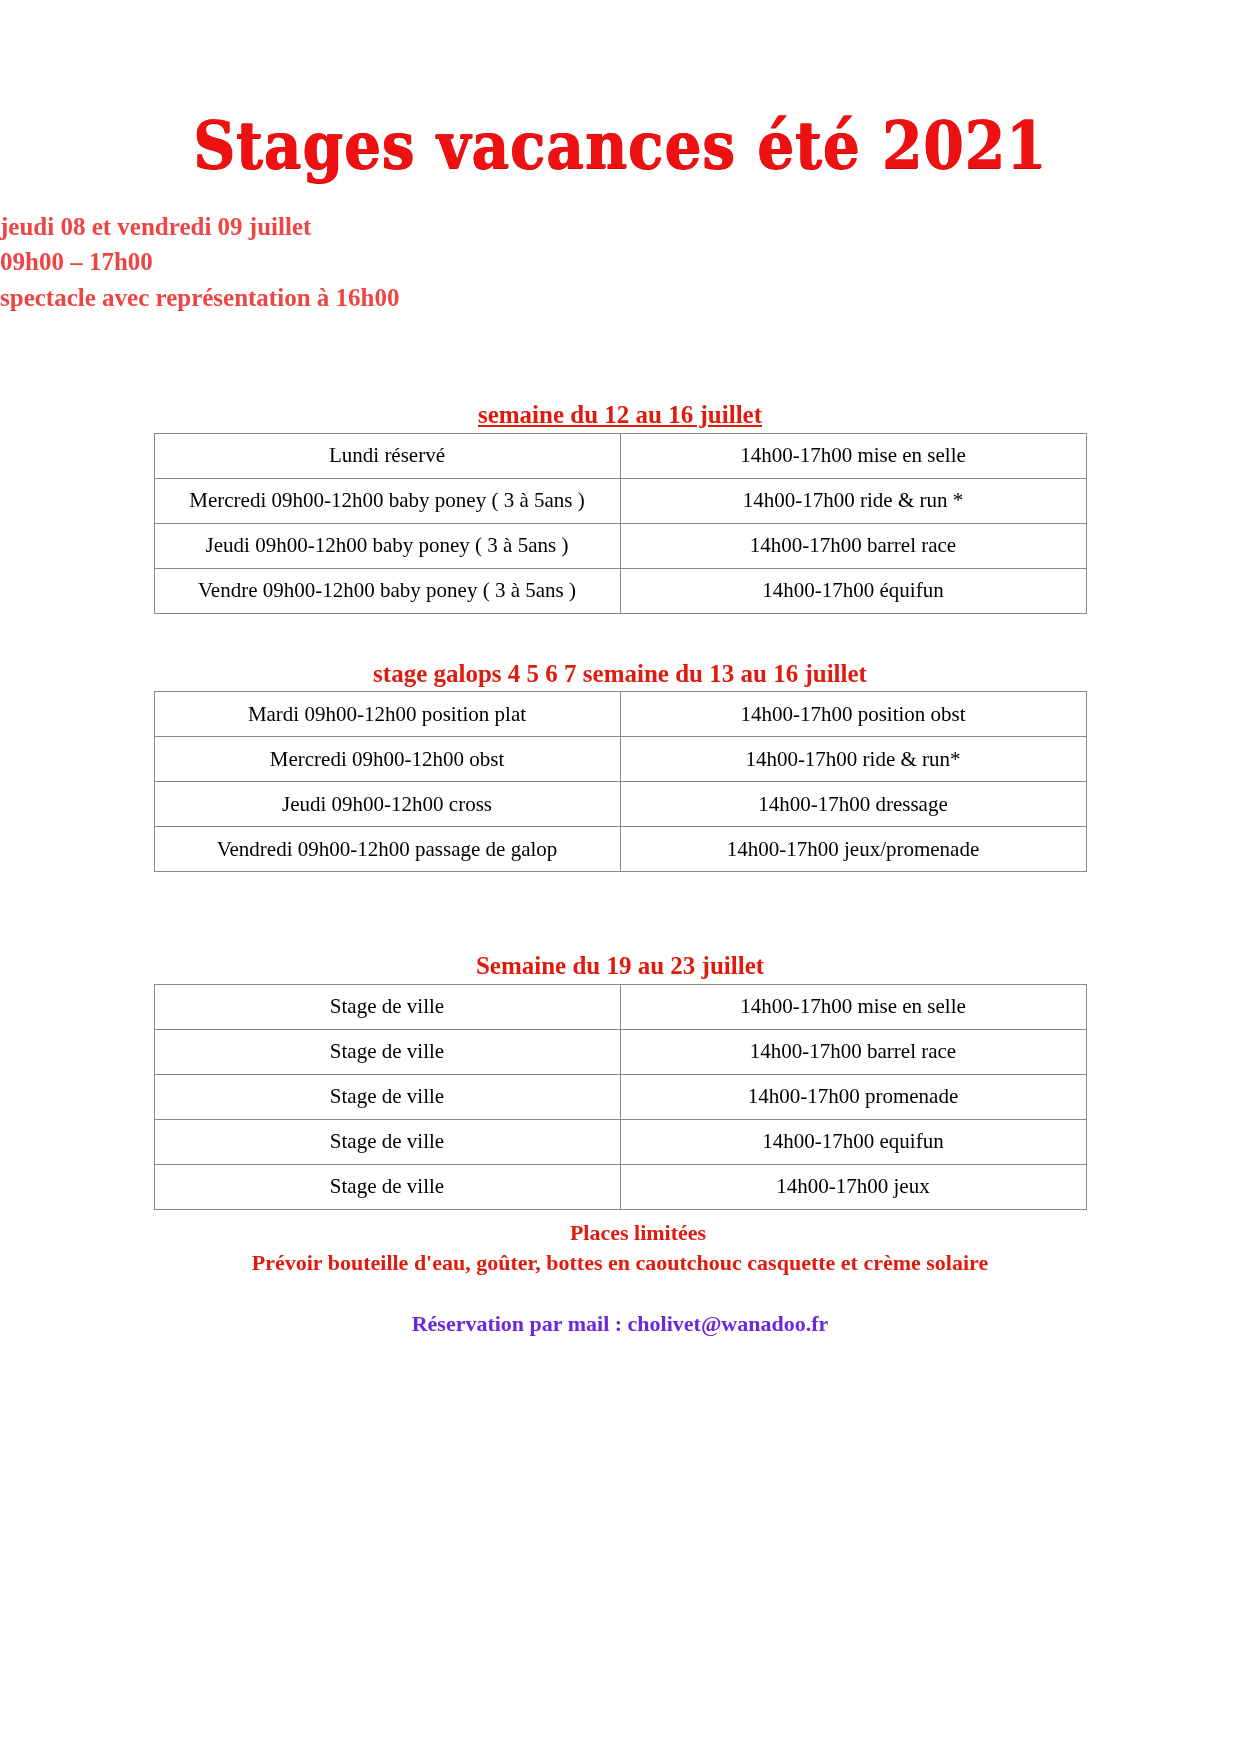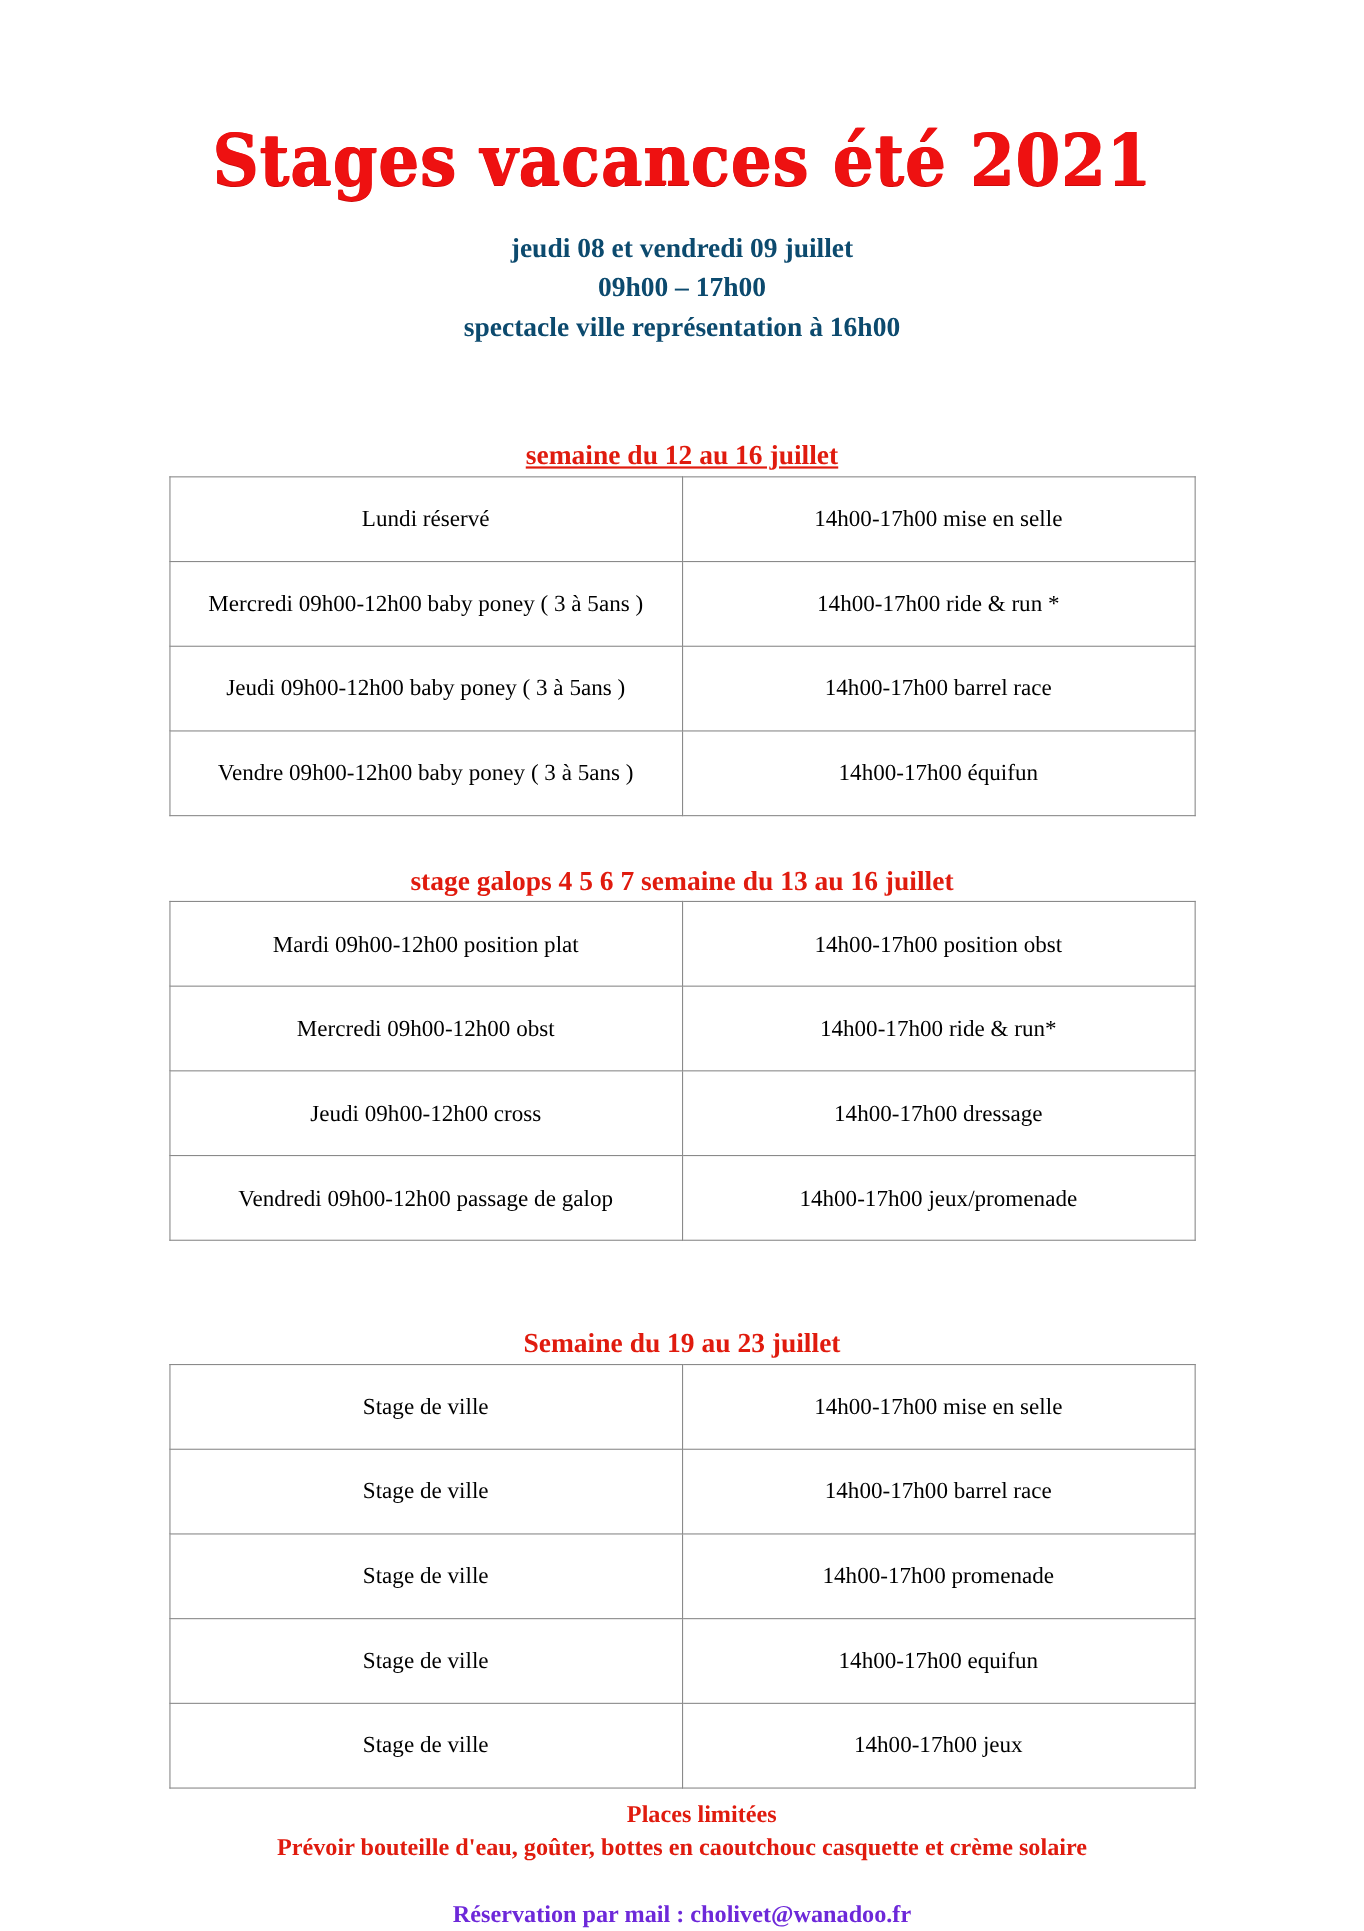--- a/index.html
+++ b/index.html
@@ -36,22 +36,21 @@
     margin: 0;
     padding-top: 100px;
     transform: scaleY(1.12);
     transform-origin: center top;
     text-shadow: 1px 0 0 #ee1111, 0 1px 0 #cc0a0a;
     font-style: normal;
   }
 
   
   .heading-red {
-    text-align: center;
-    color: #0c4a6e;
+    color: #ef4444;
     font-family: "Liberation Serif", "DejaVu Serif", serif;
     font-weight: bold;
     font-size: 25px;
     line-height: 1.42;
     margin: 0;
   }
   .subtitle-block {
     margin-top: 48px;
   }
   .subtitle-block div { display: block; }
@@ -76,21 +75,21 @@
     table-layout: fixed;
   }
   table.sched td {
     border: 1px solid #8a8a8a;
     text-align: center;
     vertical-align: middle;
     font-family: "Liberation Serif", "DejaVu Serif", serif;
     font-size: 21px;
     color: #000000;
     height: 36px;
-    padding: 20px 6px;
+    padding: 4px 6px;
     white-space: nowrap;
     overflow: hidden;
   }
   table.sched td.col-left  { width: 453px; }
   table.sched td.col-right { width: 453px; }
 
   .t1 { margin-top: 30px; }
   .t2 { margin-top: 32px; }
   .t3 { margin-top: 32px; }
 
@@ -119,21 +118,21 @@
 </head>
 <body>
 
 <div class="page">
 
   <h1 class="doc-title">Stages vacances été 2021</h1>
 
   <div class="heading-red subtitle-block">
     <div>jeudi 08 et vendredi 09 juillet</div>
     <div>09h00 – 17h00</div>
-    <div>spectacle ville représentation à 16h00</div>
+    <div>spectacle avec représentation à 16h00</div>
   </div>
 
   <div class="heading-red section-heading sec1-heading">semaine du 12 au 16 juillet</div>
 
   <table class="sched t1">
     <tbody>
       <tr>
         <td class="col-left">Lundi réservé</td>
         <td class="col-right">14h00-17h00 mise en selle</td>
       </tr>

